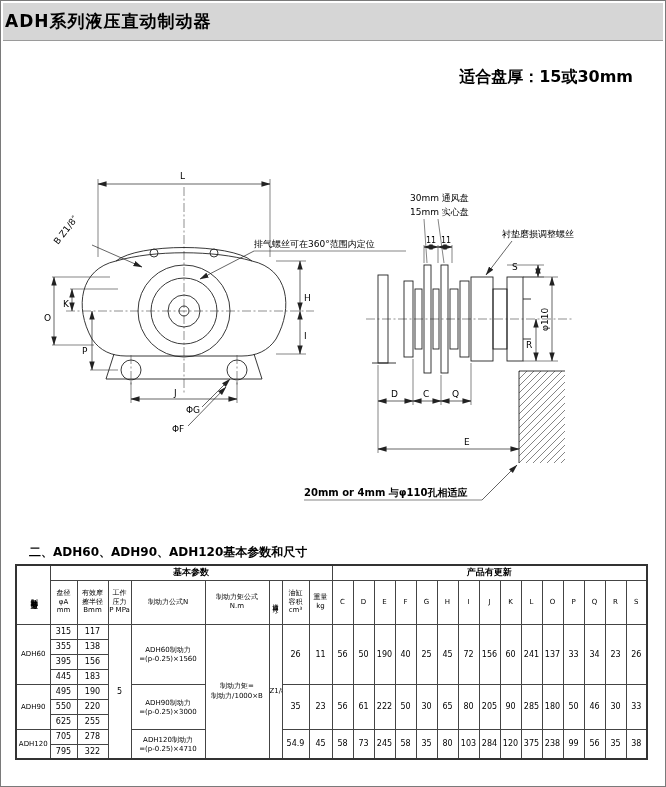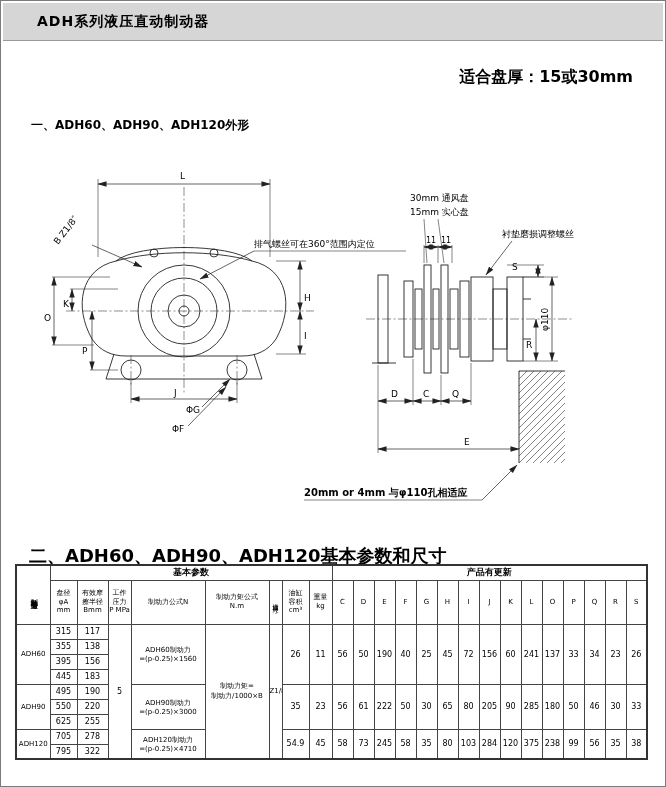--- a/index.html
+++ b/index.html
@@ -1,24 +1,24 @@
 <!DOCTYPE html>
 <html><head>
 <meta charset="utf-8">
 <style>
   * { margin:0; padding:0; box-sizing:border-box; }
   html,body { background:#ffffff; font-family:"DejaVu Sans","Liberation Sans",sans-serif; color:#000; }
   .page { position:relative; width:666px; height:787px; background:#fff; border:1px solid #7a7a7a; overflow:hidden; }
 
   .titlebar { position:absolute; top:2px; left:2px; right:2px; height:38px; background:#d6d6d6;
-              border-bottom:1px solid #9a9a9a; display:flex; align-items:center; padding-left:34px;
-              font-size:14px; font-weight:bold; letter-spacing:1px; }
+              border-bottom:1px solid #9a9a9a; display:flex; align-items:center; padding-left:2px;
+              font-size:17px; font-weight:bold; letter-spacing:1px; }
   .disc-note { position:absolute; top:66px; right:32px; font-size:16px; font-weight:bold; }
   .sec1 { position:absolute; top:116px; left:30px; font-size:12px; font-weight:bold; }
-  .sec2 { position:absolute; top:543px; left:28px; font-size:18px; font-weight:bold; background:#fff; padding-right:6px; }
+  .sec2 { position:absolute; top:543px; left:28px; font-size:12px; font-weight:bold; background:#fff; padding-right:6px; }
   .footnote { position:absolute; top:793px; right:20px; font-size:9px; font-weight:bold; }
 
   svg.draw { position:absolute; top:148px; left:13px; }
   .ln { stroke:#222; stroke-width:0.9; fill:none; }
   .x  { stroke:#333; stroke-width:0.6; fill:none; }
   .cl { stroke:#444; stroke-width:0.6; stroke-dasharray:9 2.5 2 2.5; fill:none; }
   .dm { stroke:#222; stroke-width:0.7; fill:none; }
   text.t  { font-size:9px; fill:#000; font-family:"DejaVu Sans","Liberation Sans",sans-serif; }
   text.t8 { font-size:8px; fill:#000; font-family:"DejaVu Sans","Liberation Sans",sans-serif; }
   text.tb { font-size:10px; font-weight:bold; fill:#000; font-family:"DejaVu Sans","Liberation Sans",sans-serif; }
@@ -36,21 +36,20 @@
           display:inline-block; font-size:7px; }
   .vs   { font-size:6px; }
 </style>
 </head>
 <body>
 
 <div class="page">
 
   <div class="titlebar">ADH系列液压直动制动器</div>
   <div class="disc-note">适合盘厚：15或30mm</div>
-  <div class="sec1">一、ADH60、ADH90、ADH120外形</div>
 
   <svg class="draw" width="640" height="395" viewBox="0 0 640 395">
     <defs>
       <marker id="ar" viewBox="0 0 10 6" refX="9.5" refY="3" markerWidth="9" markerHeight="6" orient="auto-start-reverse" markerUnits="userSpaceOnUse">
         <path d="M0,0 L10,3 L0,6 Z" fill="#222"></path>
       </marker>
       <pattern id="hat" width="7" height="7" patternUnits="userSpaceOnUse">
         <path d="M0,7 L7,0" stroke="#777" stroke-width="0.9" fill="none"></path>
       </pattern>
     </defs>

